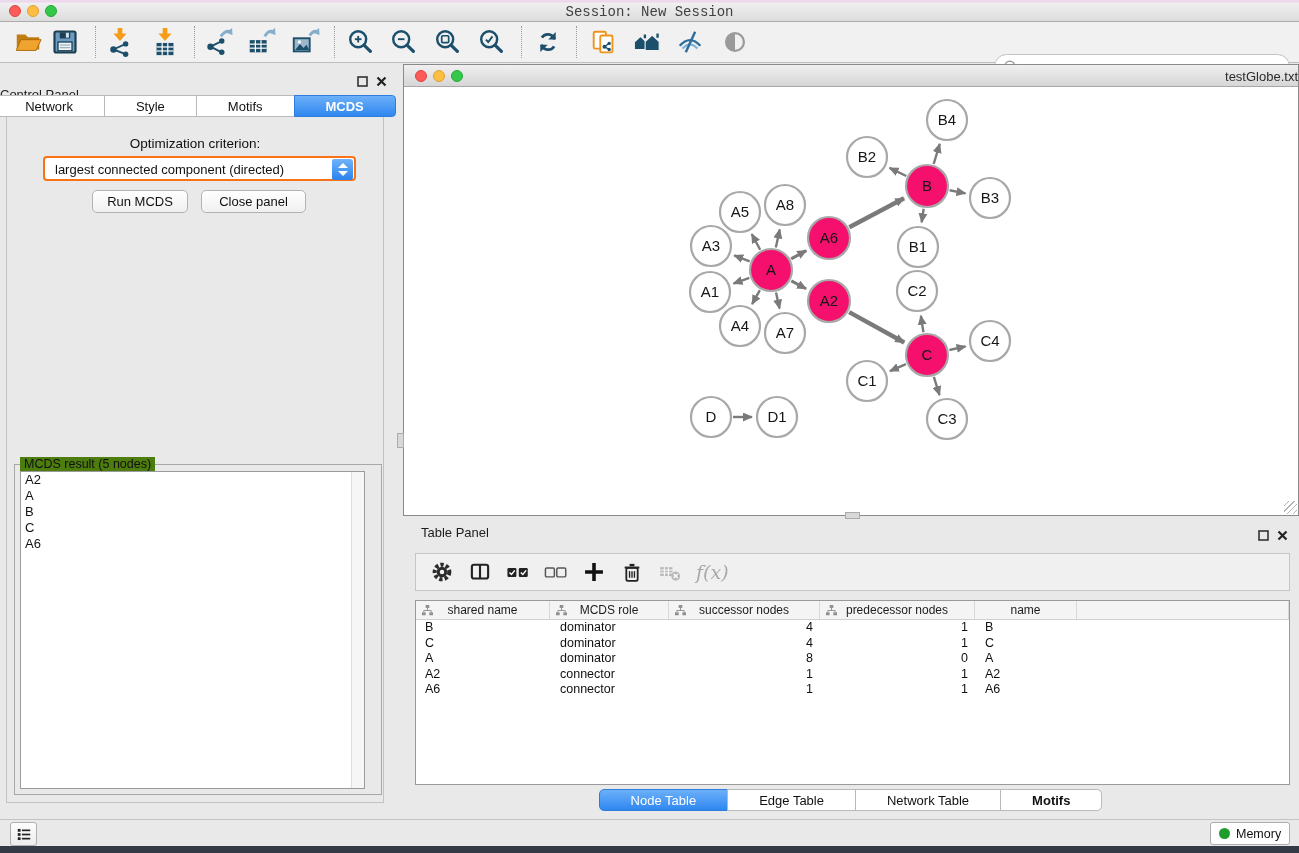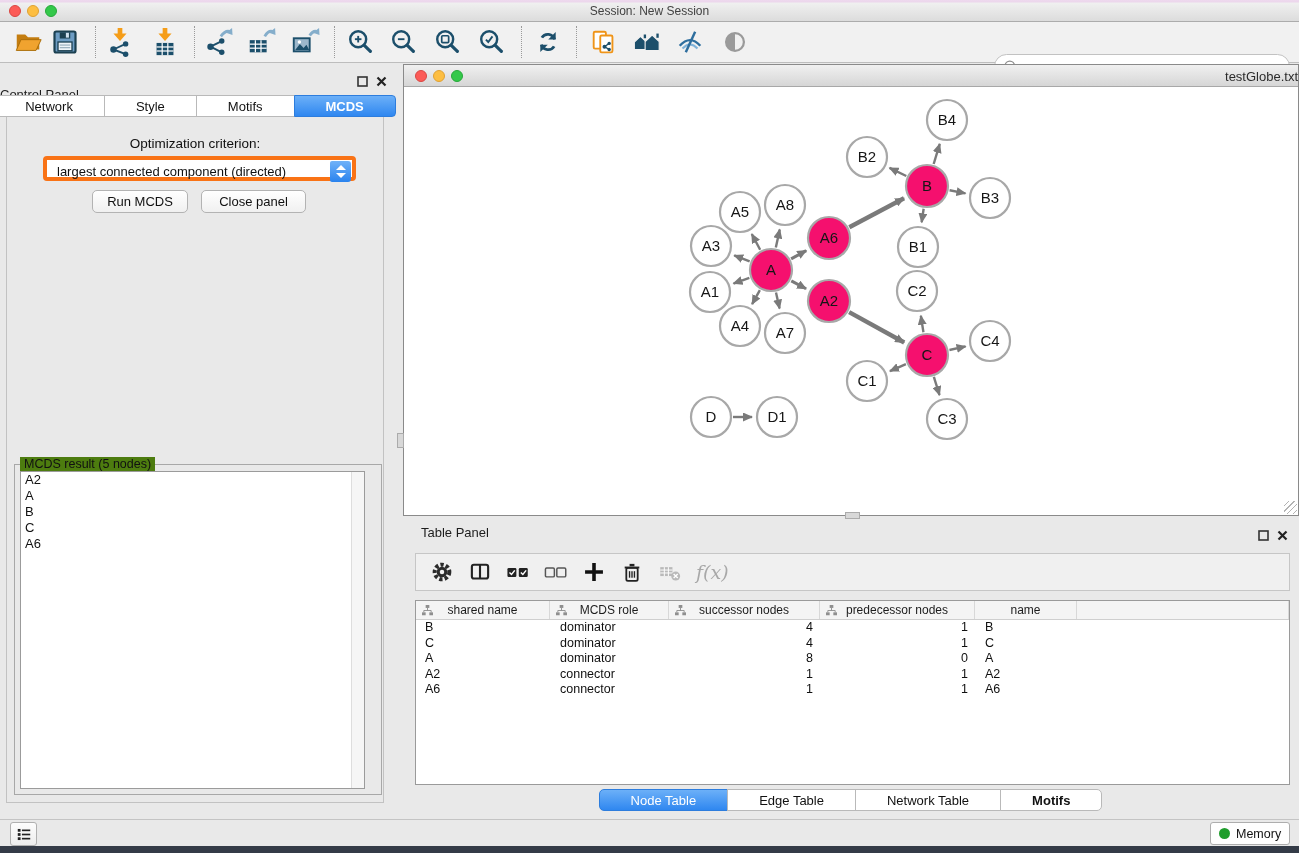--- a/index.html
+++ b/index.html
@@ -4,21 +4,21 @@
 <style>
   * { box-sizing: border-box; margin: 0; padding: 0; }
   body { font-family: "Liberation Sans", sans-serif; background: #2e3440; }
   .app { position: relative; width: 1299px; height: 853px; background: #e9e9e9; overflow: hidden; }
 
   
   .titlebar { position: absolute; left:0; top:0; width:100%; height:22px;
     background: linear-gradient(180deg,#eed9ee 0,#ecd6ec 2px,#f0f0f0 3px,#dcdcdc 100%);
     border-bottom: 1px solid #acacac; }
   .titlebar-title { position:absolute; left:0; right:0; top:4px; text-align:center;
-    font-size:12px; color:#424242; }
+    font-size:14px; color:#424242;font-family:Liberation Mono, monospace; }
   .tl { position:absolute; top:5px; width:12px; height:12px; border-radius:50%; }
   .tl.red    { left:9px;  background:#fc5b57; border:1px solid #d94743; }
   .tl.yellow { left:27px; background:#fdbe41; border:1px solid #dfa133; }
   .tl.green  { left:45px; background:#34c84a; border:1px solid #27a83a; }
 
   
   .toolbar { position:absolute; left:0; top:22px; width:100%; height:41px;
     background:#f1f1f1; border-bottom:1px solid #bdbdbd; }
   .tb-icon { position:absolute; top:5px; width:30px; height:30px; display:flex;
     align-items:center; justify-content:center; cursor:default; }
@@ -40,21 +40,21 @@
     justify-content:center; z-index:3; }
   .tab { height:22px; padding:3px 31px; background:#fff; border:1px solid #b9b9b9;
     margin-left:-1px; font-size:13px; color:#111; }
   .tab:first-child { border-radius:4px 0 0 4px; }
   .tab:last-child  { border-radius:0 4px 4px 0;font-weight:bold; }
   .tab.sel { background:linear-gradient(180deg,#6cb0f8,#2f87f0); color:#fff;
     border-color:#2d7ddd; }
   .cp-opt-label { position:absolute; left:0; top:136px; width:390px; text-align:center;
     font-size:13.5px; color:#101010; }
   .cp-select { position:absolute; left:43px; top:156px; width:313px; height:25px;
-    background:#fff; border:4px solid #f97316; border-radius:4px; }
+    background:#fff; border:2px solid #f97316; border-radius:4px; }
   .cp-select-value { position:absolute; left:10px; top:4px; font-size:13px; color:#111; }
   .cp-stepper { position:absolute; right:1px; top:1px; width:21px; height:21px;
     border-radius:2px 3px 3px 2px;
     background:linear-gradient(180deg,#70b2f8,#2a83ee); }
   .chev { position:absolute; left:5.5px; width:0; height:0; }
   .chev.up { top:4px; border-left:5px solid transparent; border-right:5px solid transparent;
     border-bottom:5px solid #fff; }
   .chev.down { bottom:4px; border-left:5px solid transparent; border-right:5px solid transparent;
     border-top:5px solid #fff; }
   .btn { position:absolute; height:23px; background:linear-gradient(180deg,#ffffff,#f0f0f0);

